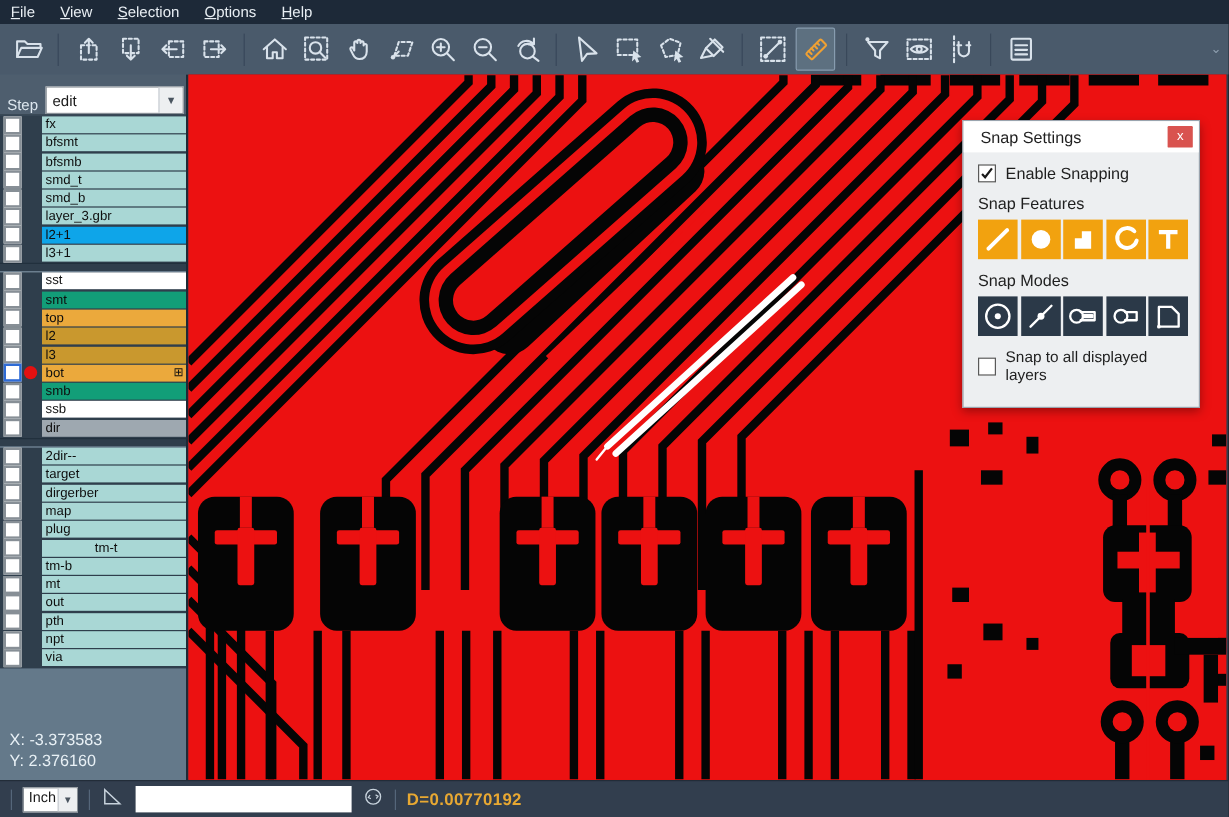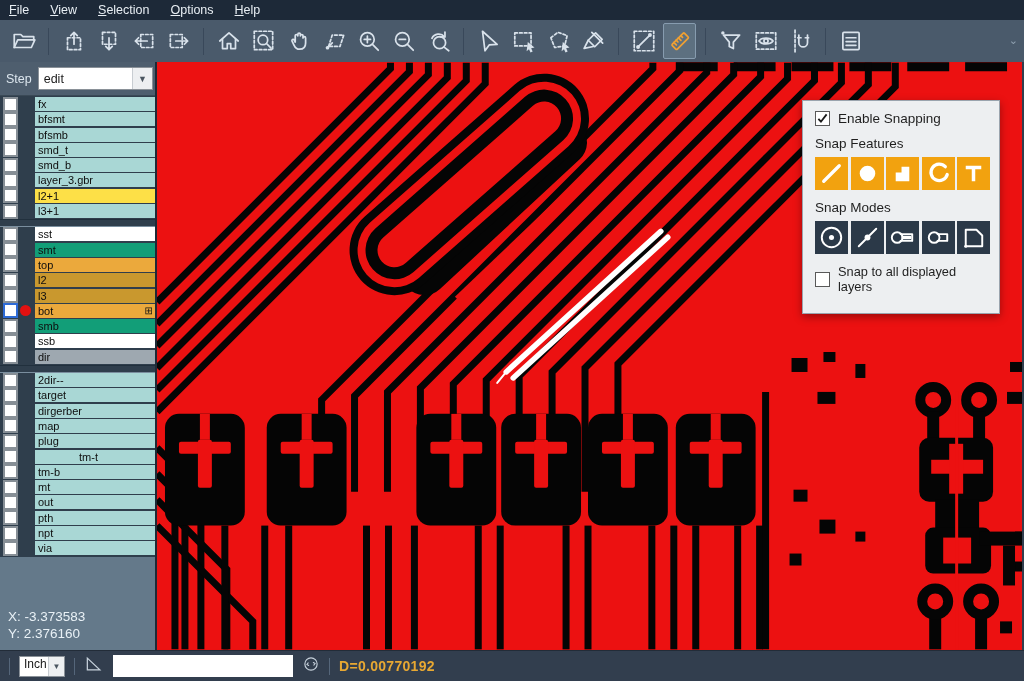--- a/index.html
+++ b/index.html
@@ -18,21 +18,21 @@
   .tbtn svg .f{fill:#D9E2EB;stroke:none;}
   .tbtn svg .dash{stroke-dasharray:2.4 2;}
   .tbtn.active{background:#5D7080;border:1px solid #879CAF;}
   .tbtn.active svg{stroke:#EFA033;}
   .tsep{width:1px;height:27px;background:#39485A;margin:0 7px;}
   .tb-overflow{position:absolute;right:6px;top:14px;color:#8FA0B0;font-size:11px;}
 
   
   .main{display:flex;height:588px;}
   .sidebar{width:157px;background:#64798A;display:flex;flex-direction:column;border-right:2px solid #1E2A36;box-sizing:border-box;}
-  .stepbar{height:33px;background:#4E5E6E;display:flex;align-items:center;border-bottom:1px solid #3A4956;}
+  .stepbar{height:33px;background:#4E5E6E;display:flex;align-items:flex-end;border-bottom:1px solid #3A4956;}
   .step-label{color:#DCE6EE;font-size:12.5px;margin:0 6px 0 6px;}
   .step-select{flex:1;height:23px;background:#FFFFFF;margin-right:2px;display:flex;align-items:center;border:1px solid #8A9198;box-sizing:border-box;}
   .step-select .val{flex:1;font-size:12.5px;color:#1A1A1A;padding-left:5px;}
   .step-select .chev{width:19px;height:100%;background:#EDEFF1;border-left:1px solid #C8CDD2;display:flex;align-items:center;justify-content:center;color:#4A5560;font-size:9px;}
 
   .layer-area{background:#2F3E4C;padding-top:1px;}
   .layer-group{padding:0;}
   .group-sep{height:6px;border-top:1px solid #21303d;border-bottom:1px solid #7A8E9E;}
   .lrow{display:flex;align-items:center;height:14px;margin-bottom:1.3px;}
   .lcb{width:11px;height:11px;background:#fff;border:2px solid #878F96;margin-left:3px;flex:none;}
@@ -283,21 +283,21 @@
             <div class="lrow">
               <div class="lcb"></div>
               <div class="lname" style="background: rgb(169, 215, 213); text-align: center;">smd_b</div>
             </div>
             <div class="lrow">
               <div class="lcb"></div>
               <div class="lname" style="background: rgb(169, 215, 213);">layer_3.gbr</div>
             </div>
             <div class="lrow">
               <div class="lcb"></div>
-              <div class="lname" style="background: #fde047;">l2+1</div>
+              <div class="lname" style="background: #0ea5e9;">l2+1</div>
             </div>
             <div class="lrow">
               <div class="lcb"></div>
               <div class="lname" style="background: rgb(169, 215, 213);">l3+1</div>
             </div>
           </div>
           <div class="group-sep"></div>
           <div class="layer-group">
             <div class="lrow">
               <div class="lcb"></div>
@@ -529,20 +529,24 @@
         <g stroke="#FFFFFF" stroke-linecap="round">
           <line x1="350" y1="310" x2="505" y2="169" stroke-width="5.5"></line>
           <line x1="357" y1="316" x2="512" y2="175" stroke-width="5.5"></line>
           <line x1="350" y1="310" x2="341" y2="321" stroke-width="2"></line>
         </g>
       </svg>
     </div>
   </div>
 
   <div class="dialog">
+    <div class="dlg-title">
+      <span>Snap Settings</span>
+      <div class="dlg-x">x</div>
+    </div>
     <div class="dlg-body">
       <div class="chkrow">
         <div class="chk">
           <svg width="11" height="11" viewBox="0 0 12 12">
               <path d="M1.5 6.5l2.8 3L10.5 1.5"></path>
             </svg>
         </div>
         <span class="chklabel">Enable Snapping</span>
       </div>
       <div class="sec-label">Snap Features</div>

